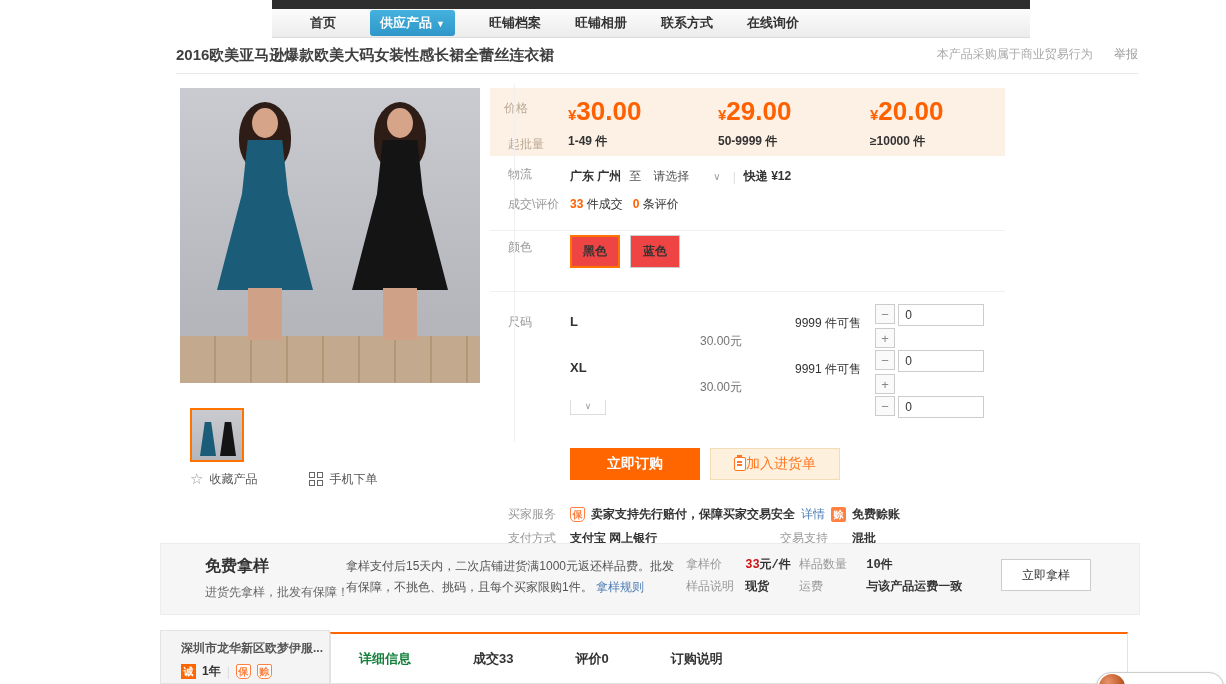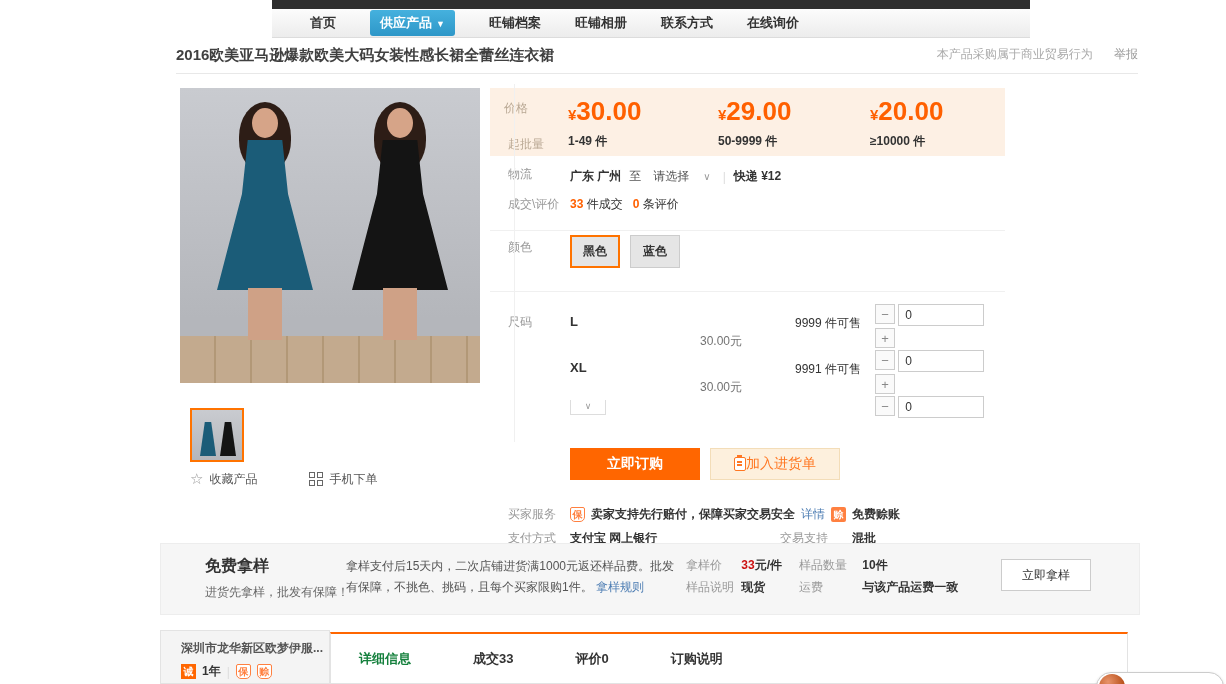--- a/index.html
+++ b/index.html
@@ -60,30 +60,30 @@
   .tier .range { display:block; margin-top:6px; color:#333; font-weight:bold; font-size:12px; }
   .tier1 { left:78px; top:8px; } .tier2 { left:228px; top:8px; } .tier3 { left:380px; top:8px; }
   .moq-label { position:absolute; left:18px; top:48px; color:#b9a894; }
 
   .orow { position:relative; padding-left:18px; }
   .olabel { position:absolute; left:18px; color:#999; }
   .oval { position:absolute; left:80px; }
   .logi-row { height:30px; margin-top:10px; }
   .logi { display:flex; align-items:center; gap:8px; color:#555; }
   .logi b { color:#333; }
-  .sel { display:inline-flex; align-items:center; gap:14px; color:#555; cursor:pointer; padding:2px 4px; }
+  .sel { display:inline-flex; align-items:center; gap:24px; color:#555; cursor:pointer; padding:2px 4px; }
   .sel .chev { color:#999; font-size:10px; }
   .pipe { color:#ddd; }
   .deal-row { height:26px; }
   .orange { color:#ff6000; font-weight:bold; }
   .divider { border-top:1px solid #f0f0f0; margin:8px 0; width:100%; }
 
   .color-row { height:44px; }
   .swatches { position:absolute; left:80px; top:-4px; display:flex; gap:10px; }
-  .swatch { border:1px solid #ccc; background:#e5e5e5; padding:7px 12px; font-weight:bold; color:#333; cursor:pointer;text-align:right; }
+  .swatch { border:1px solid #ccc; background:#ef4444; padding:7px 12px; font-weight:bold; color:#333; cursor:pointer;text-align:right; }
   .swatch.selected { border:2px solid #ff7300; padding:6px 11px; }
 
   .size-section { position:relative; height:120px; overflow:hidden; }
   .size-row { position:relative; height:46px; }
   .sz { position:absolute; left:80px; top:14px; font-weight:bold; font-size:13px; }
   .sz-price { position:absolute; left:210px; top:33px; color:#737373; }
   .sz-stock { position:absolute; left:305px; top:15px; color:#333; }
   .stepper { position:absolute; left:385px; top:4px; width:112px; }
   .st-minus,.st-plus { width:20px; height:20px; border:1px solid #ccc; background:#fafafa; color:#888;
                        display:inline-flex; align-items:center; justify-content:center; cursor:pointer; font-size:13px; }
@@ -134,21 +134,21 @@
   .sb-pager { margin-top:14px; display:flex; align-items:center; justify-content:center; gap:10px; }
   .pg-arrow { color:#aaa; font-size:16px; cursor:pointer; }
   .dot { width:8px; height:8px; background:#ccc; display:inline-block; cursor:pointer; }
   .dot.active { background:#ff6600; }
 
   
   .sample { position:absolute; left:160px; top:543px; width:980px; height:72px; background:#f6f6f6; border:1px solid #ededed; }
   .sm-title { position:absolute; left:44px; top:12px; font-size:16px; font-weight:bold; color:#333; }
   .sm-sub { position:absolute; left:44px; top:40px; color:#666; }
   .sm-desc { position:absolute; left:185px; top:12px; width:330px; color:#555; line-height:21px; }
-  .sm-col { position:absolute; top:10px; line-height:22px; }
+  .sm-col { position:absolute; top:10px; line-height:22px;font-family:Liberation Mono, monospace; }
   .sm-label { color:#999; display:inline-block; width:52px; }
   .sm-label.w60 { width:60px; }
   .sm-red { color:#cc1111; font-weight:bold; }
   .sm-val { color:#333; font-weight:bold; }
   .col-a { left:525px; } .col-b { left:638px; width:170px; }
   .ship-val { display:inline-block; width:100px; vertical-align:top; }
   .btn-sample { position:absolute; right:48px; top:15px; width:90px; height:32px; background:#fff; border:1px solid #ccc;
                 color:#333; font-size:12px; cursor:pointer; }
 
   

